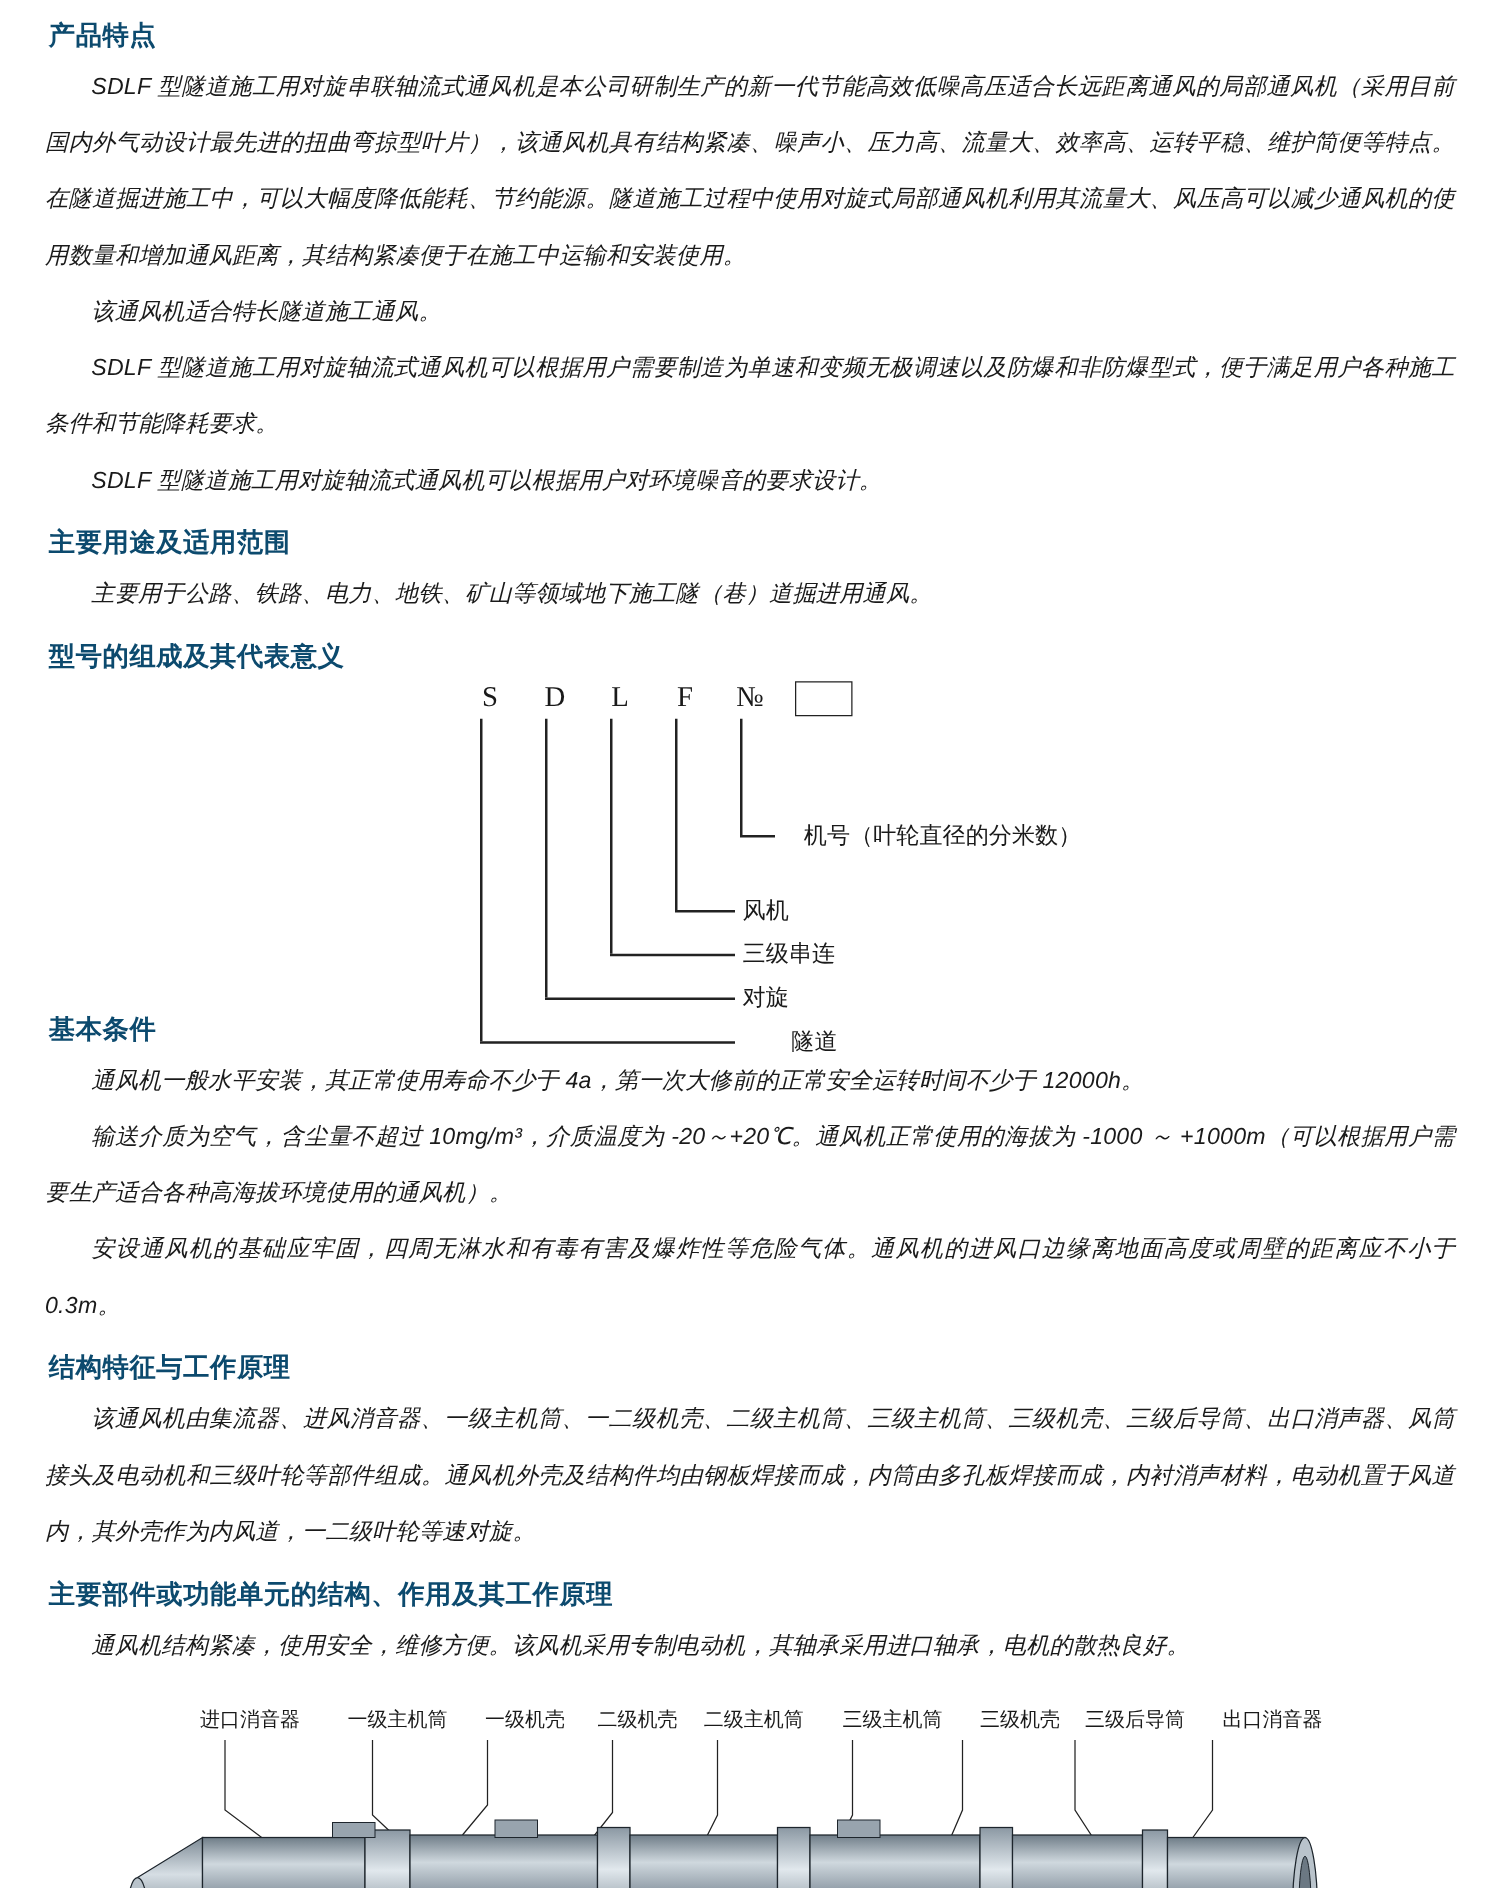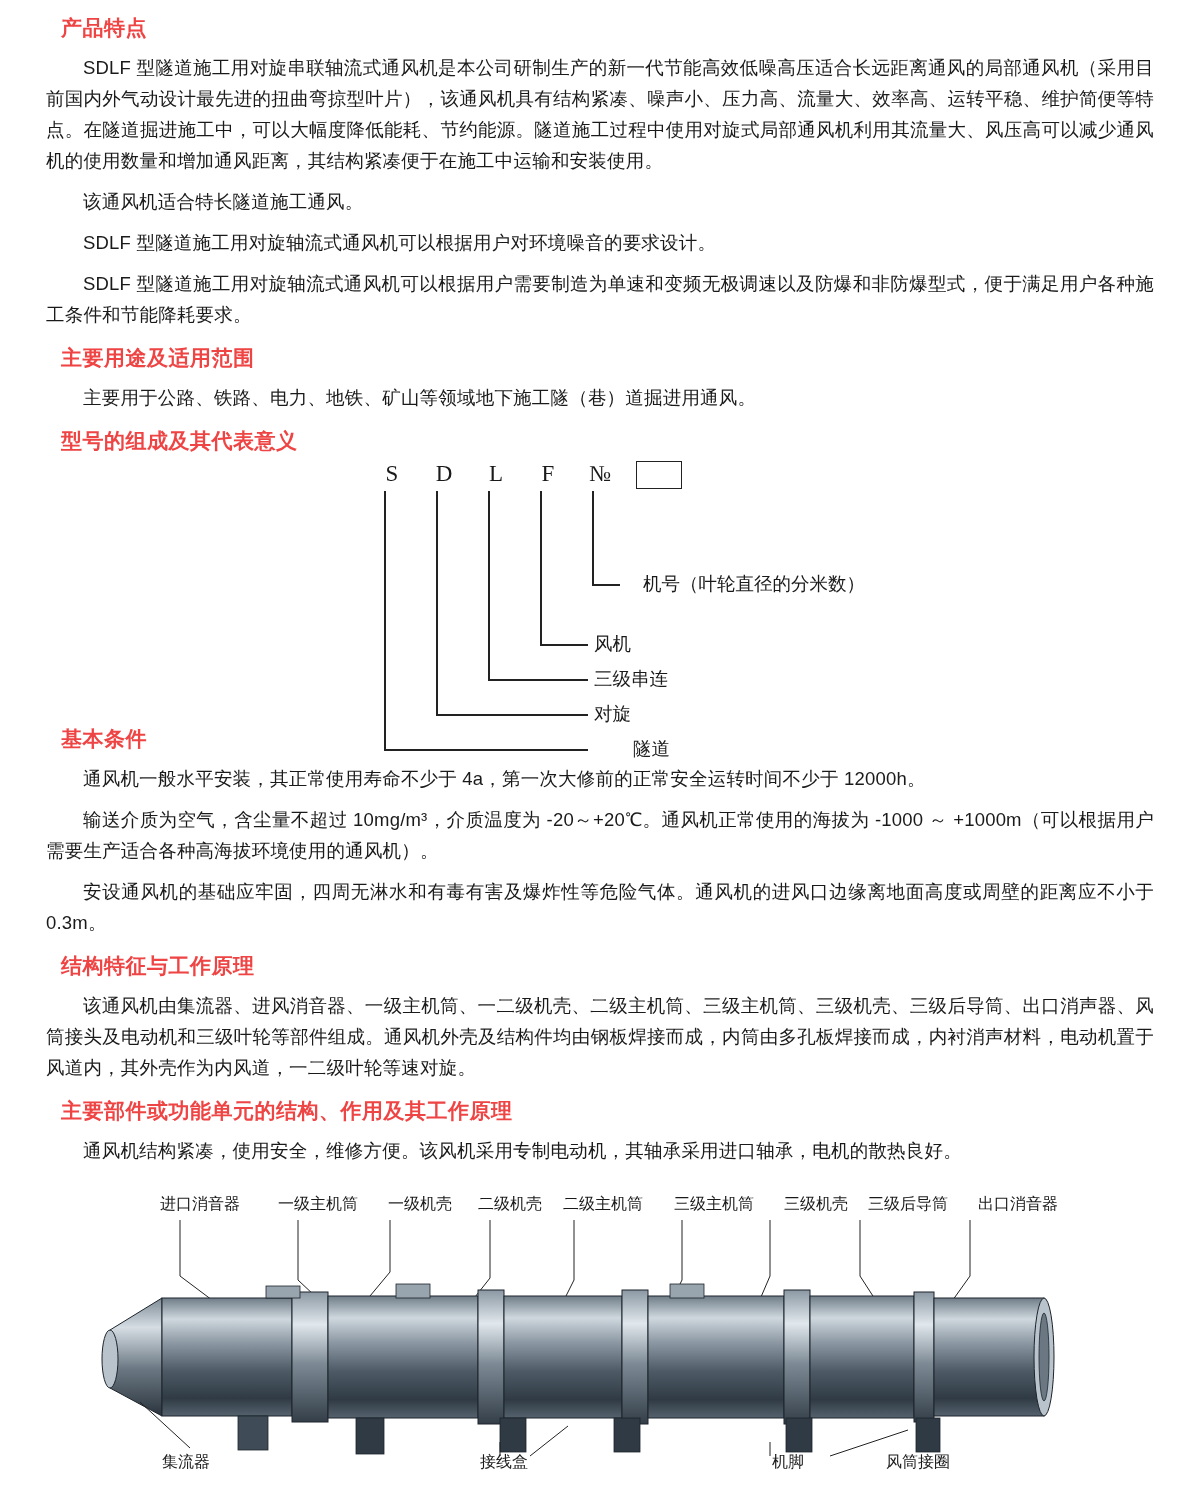--- a/index.html
+++ b/index.html
@@ -14,36 +14,37 @@
     color: #1a1a1a;
   }
   .page {
     position: relative;
     width: 1200px;
     min-height: 1510px;
     padding: 10px 36px 0 36px;
     box-sizing: border-box;
   }
   h2.section-title {
-    color: #ef4444;
+    color: #0c4a6e;
     font-size: 21px;
     font-weight: bold;
-    margin: 14px 0 4px 25px;
+    margin: 14px 0 4px 3px;
     letter-spacing: 0.5px;
   }
   h2.section-title:first-of-type {
     margin-top: 4px;
   }
   p.para {
     font-size: 18.5px;
-    line-height: 31px;
-    margin: 10px;
+    line-height: 45px;
+    margin: 0;
     text-indent: 2em;
     text-align: justify;
     letter-spacing: 0.2px;
+    font-style: italic;
   }
   .para-block {
     margin-bottom: 2px;
   }
 
   
   .model-diagram {
     position: relative;
     height: 250px;
     margin: 6px 0 0 0;
@@ -105,22 +106,22 @@
 </style>
 </head>
 <body>
 
 <div class="page">
 
   <h2 class="section-title">产品特点</h2>
   <div class="para-block">
     <p class="para">SDLF 型隧道施工用对旋串联轴流式通风机是本公司研制生产的新一代节能高效低噪高压适合长远距离通风的局部通风机（采用目前国内外气动设计最先进的扭曲弯掠型叶片），该通风机具有结构紧凑、噪声小、压力高、流量大、效率高、运转平稳、维护简便等特点。在隧道掘进施工中，可以大幅度降低能耗、节约能源。隧道施工过程中使用对旋式局部通风机利用其流量大、风压高可以减少通风机的使用数量和增加通风距离，其结构紧凑便于在施工中运输和安装使用。</p>
     <p class="para">该通风机适合特长隧道施工通风。</p>
+    <p class="para">SDLF 型隧道施工用对旋轴流式通风机可以根据用户需要制造为单速和变频无极调速以及防爆和非防爆型式，便于满足用户各种施工条件和节能降耗要求。</p>
     <p class="para">SDLF 型隧道施工用对旋轴流式通风机可以根据用户对环境噪音的要求设计。</p>
-    <p class="para">SDLF 型隧道施工用对旋轴流式通风机可以根据用户需要制造为单速和变频无极调速以及防爆和非防爆型式，便于满足用户各种施工条件和节能降耗要求。</p>
   </div>
 
   <h2 class="section-title">主要用途及适用范围</h2>
   <div class="para-block">
     <p class="para">主要用于公路、铁路、电力、地铁、矿山等领域地下施工隧（巷）道掘进用通风。</p>
   </div>
 
   <h2 class="section-title">型号的组成及其代表意义</h2>
 
   <div class="model-diagram">

